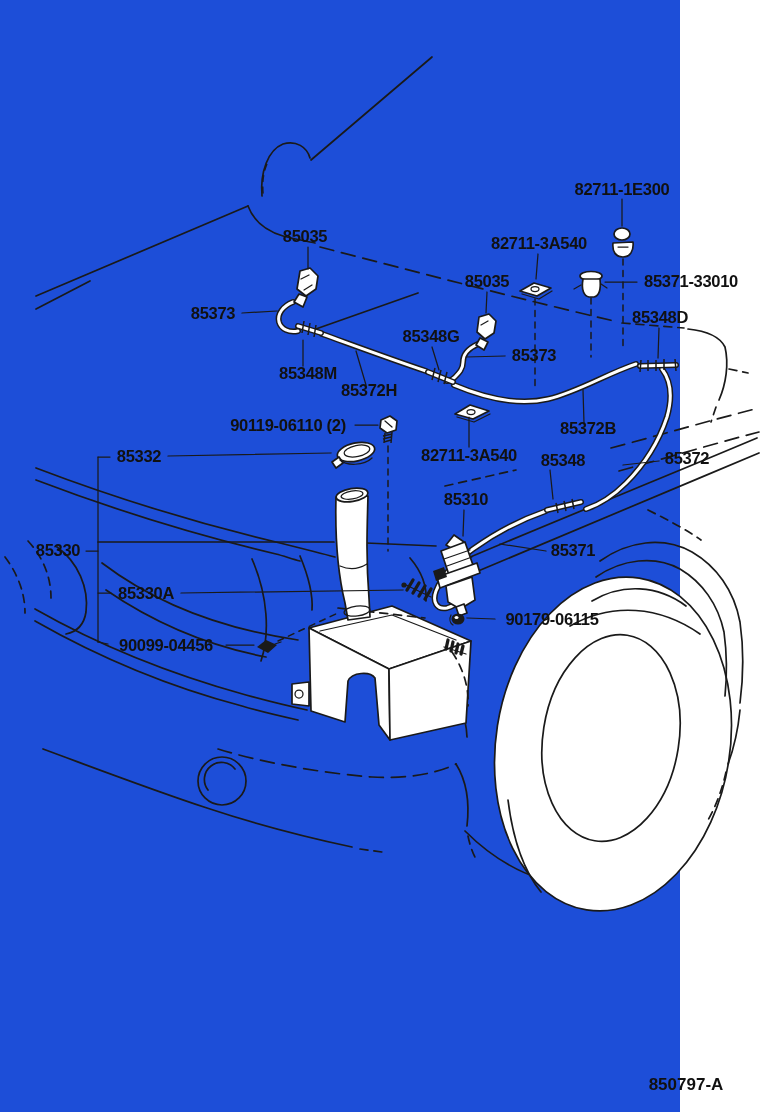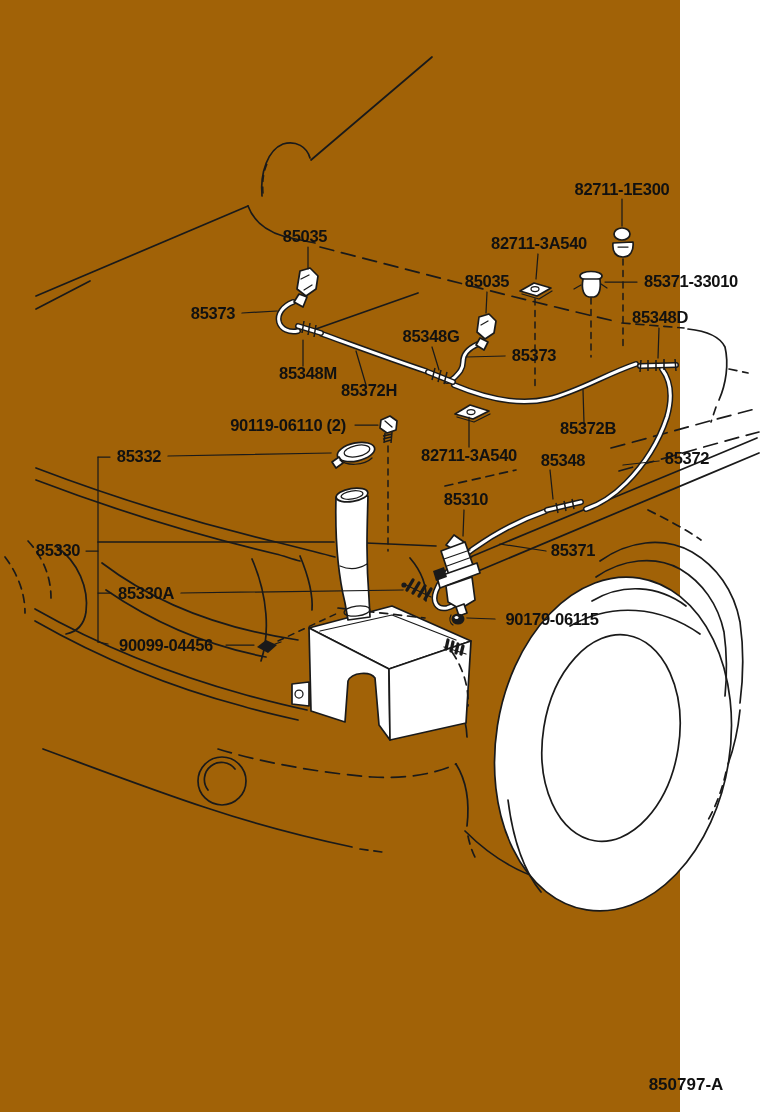--- a/index.html
+++ b/index.html
@@ -1,18 +1,18 @@
 <!DOCTYPE html>
 <html><head>
 <meta charset="utf-8">
 <style>
   html,body{margin:0;padding:0;}
   body{width:760px;height:1112px;background:#ffffff;overflow:hidden;
        font-family:"Liberation Sans", sans-serif;}
-  .stage{position:relative;width:680px;height:1112px;background:#a16207;}
+  .stage{position:relative;width:680px;height:1112px;background:#1d4ed8;}
   svg{display:block;}
   .ln{fill:none;stroke:#1a1a1a;stroke-width:1.7;stroke-linecap:round;stroke-linejoin:round;}
   .thin{stroke-width:1.25;}
   .dash{stroke-dasharray:14 8;}
   .dash2{stroke-dasharray:8 6;}
   .drop{stroke-dasharray:6 5.5;stroke-width:1.5;}
   .hoseO{stroke-width:6;}
   .hoseI{stroke:#ffffff;stroke-width:3;}
   .wfill{fill:#ffffff;stroke:#1a1a1a;stroke-width:1.7;stroke-linejoin:round;}
   .dk{fill:#1a1a1a;stroke:none;}

